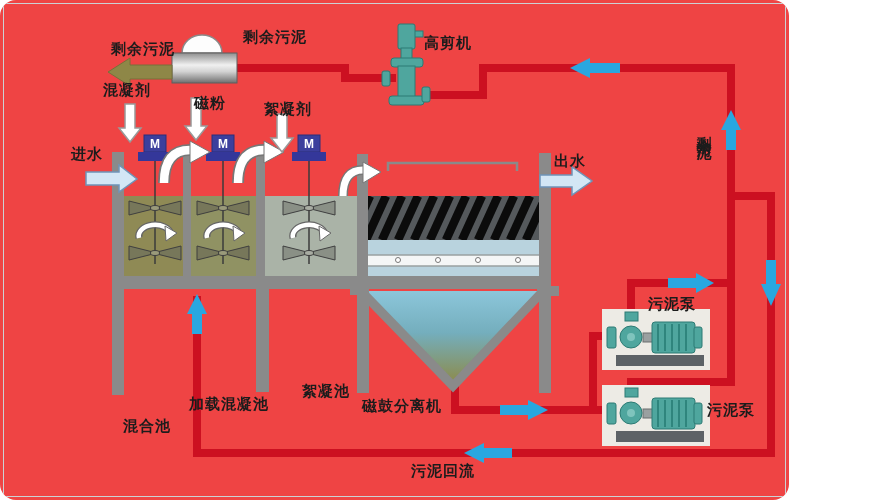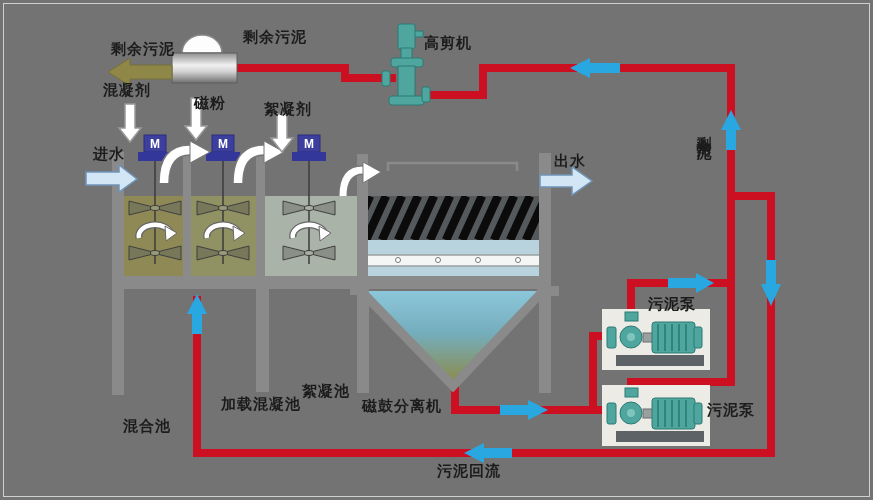--- a/index.html
+++ b/index.html
@@ -1,17 +1,17 @@
 <!DOCTYPE html>
 <html><head>
 <meta charset="utf-8">
 <style>
   html,body{margin:0;padding:0;background:#fff;}
-  #stage{position:relative;width:873px;height:500px;background:#737373;overflow:hidden;
-         font-family:"Liberation Serif","DejaVu Serif",serif;}
+  #stage{position:relative;width:789px;height:500px;background:#ef4444;overflow:hidden;
+         font-family:"Liberation Serif","DejaVu Serif",serif;border-radius:16px;}
   .frame{position:absolute;inset:3px;border:1px solid #ccd1d4;pointer-events:none;}
   svg{position:absolute;left:0;top:0;}
   .lbl{position:absolute;font-size:15px;font-weight:bold;color:#1c1c1c;letter-spacing:1px;white-space:nowrap;}
   .lbl-v{writing-mode:vertical-rl;letter-spacing:3px;}
   .mlbl{position:absolute;font-family:"Liberation Sans","DejaVu Sans",sans-serif;
         font-size:12px;font-weight:bold;color:#ffffff;}
 </style>
 </head>
 <body>
 
@@ -271,27 +271,27 @@
     <polygon points="86,172 119,172 119,165 137,179 119,192 119,185 86,185" fill="#d3e6f5" stroke="#6f94b8" stroke-width="1.5"></polygon>
     <polygon points="540,175 572,175 572,167 592,181 572,195 572,187 540,187" fill="#d3e6f5" stroke="#6f94b8" stroke-width="1.5"></polygon>
   </svg>
 
   <div class="lbl" style="left:111px;top:40px">剩余污泥</div>
   <div class="lbl" style="left:243px;top:28px">剩余污泥</div>
   <div class="lbl" style="left:424px;top:34px">高剪机</div>
   <div class="lbl" style="left:103px;top:81px">混凝剂</div>
   <div class="lbl" style="left:194px;top:94px">磁粉</div>
   <div class="lbl" style="left:264px;top:100px">絮凝剂</div>
-  <div class="lbl" style="left:93px;top:145px">进水</div>
+  <div class="lbl" style="left:71px;top:145px">进水</div>
   <div class="lbl" style="left:554px;top:152px">出水</div>
   <div class="lbl lbl-v" style="left:694px;top:124px">剩余污泥</div>
   <div class="lbl" style="left:648px;top:295px">污泥泵</div>
   <div class="lbl" style="left:707px;top:401px">污泥泵</div>
   <div class="lbl" style="left:123px;top:417px">混合池</div>
-  <div class="lbl" style="left:221px;top:395px">加载混凝池</div>
+  <div class="lbl" style="left:189px;top:395px">加载混凝池</div>
   <div class="lbl" style="left:302px;top:382px">絮凝池</div>
   <div class="lbl" style="left:362px;top:397px">磁鼓分离机</div>
-  <div class="lbl" style="left:437px;top:462px">污泥回流</div>
+  <div class="lbl" style="left:411px;top:462px">污泥回流</div>
 
   <div class="mlbl" style="left:150px;top:137px">M</div>
   <div class="mlbl" style="left:218px;top:137px">M</div>
   <div class="mlbl" style="left:304px;top:137px">M</div>
 </div>
 
 </body></html>

